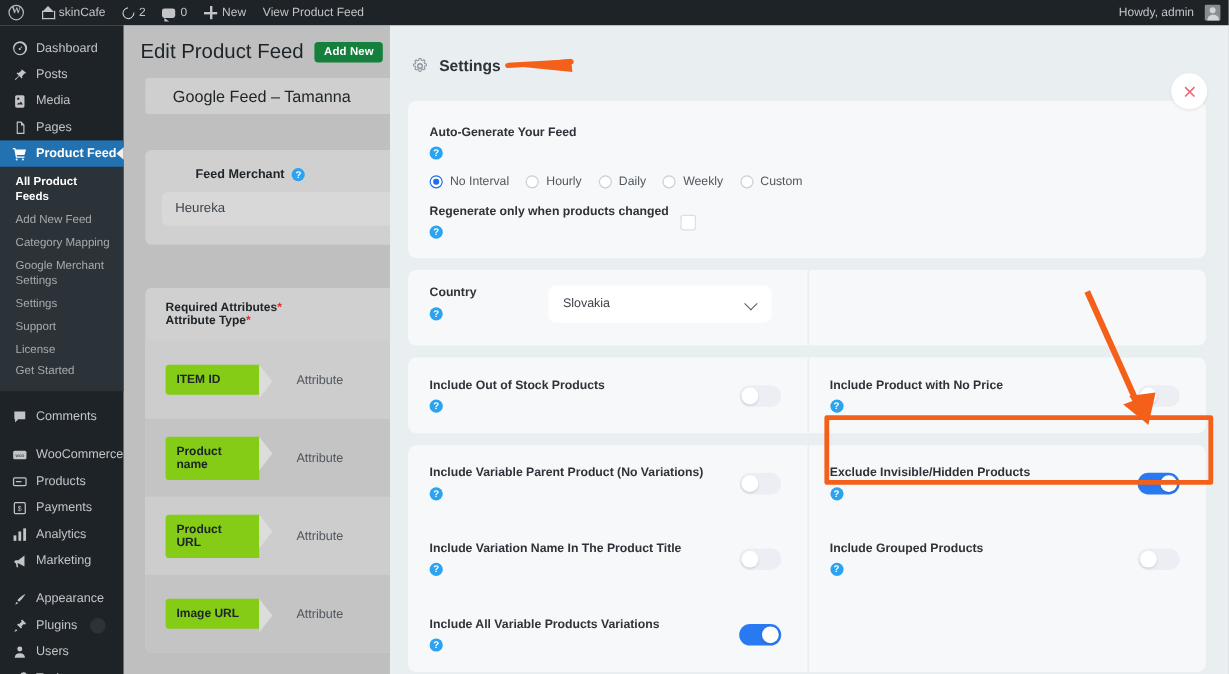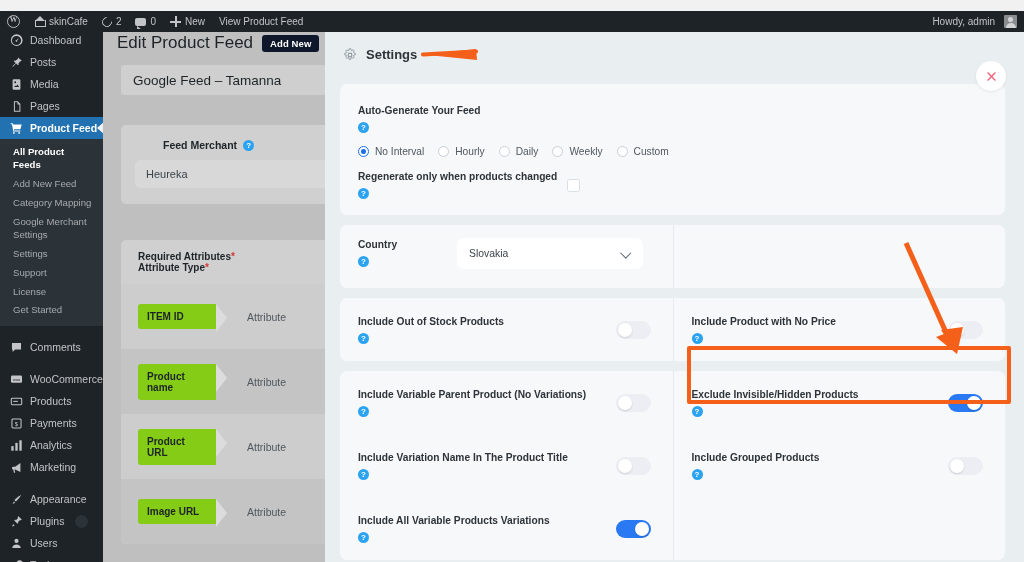--- a/index.html
+++ b/index.html
@@ -6,21 +6,21 @@
   html, body {
     width: 1024px; height: 562px;
     overflow: hidden;
     font-family: "Liberation Sans", sans-serif;
     background: #f1f1f1;
   }
   .screen { position: relative; width: 1024px; height: 562px; overflow: hidden; }
 
   
   .adminbar {
-    position: absolute; top: 11px; left: 0; width: 1024px; height: 21px;
+    position: absolute; top: 0; left: 0; width: 1024px; height: 21px;
     background: #1d2327; color: #c3c4c7;
     display: flex; align-items: center; font-size: 10px;
     z-index: 60;
   }
   .ab-item {
     display: flex; align-items: center; gap: 4px;
     padding: 0 7px; height: 21px; color: #c3c4c7; white-space: nowrap;
   }
   .ab-right { margin-left: auto; display: flex; align-items: center; }
   .wp-logo {
@@ -112,27 +112,27 @@
   .content {
     position: absolute; left: 103px; top: 21px; width: 921px; height: 541px;
     background: #bfbfbf; overflow: hidden;
   }
   .page-head {
     display: flex; align-items: center; gap: 9px;
     padding: 12px 0 0 14px;
   }
   .page-title { font-size: 17px; color: #1d2327; font-weight: 400; }
   .addnew-btn {
-    background: #0f172a; color: #fff; font-size: 9.5px; font-weight: 700;
+    background: #15803d; color: #fff; font-size: 9.5px; font-weight: 700;
     padding: 3px 8px; border-radius: 3px; letter-spacing: .1px;
   }
   .feedname-box {
     margin: 12px 0 0 18px; width: 272px; height: 30px;
     background: #cfcfcf; border-radius: 3px;
-    display: flex; align-items: center; padding-left: 12px;
+    display: flex; align-items: center; padding-left: 23px;
     font-size: 13.5px; color: #1d2327;
   }
   .card-gray {
     margin: 30px 0 0 18px; width: 300px; background: #d0d0d0;
     border-radius: 5px; padding: 14px 14px 16px 14px;
   }
   .fm-label {
     font-size: 10.5px; font-weight: 700; color: #1d2327;
     display: flex; align-items: center; gap: 6px; margin-bottom: 9px; padding-left: 28px;
   }

